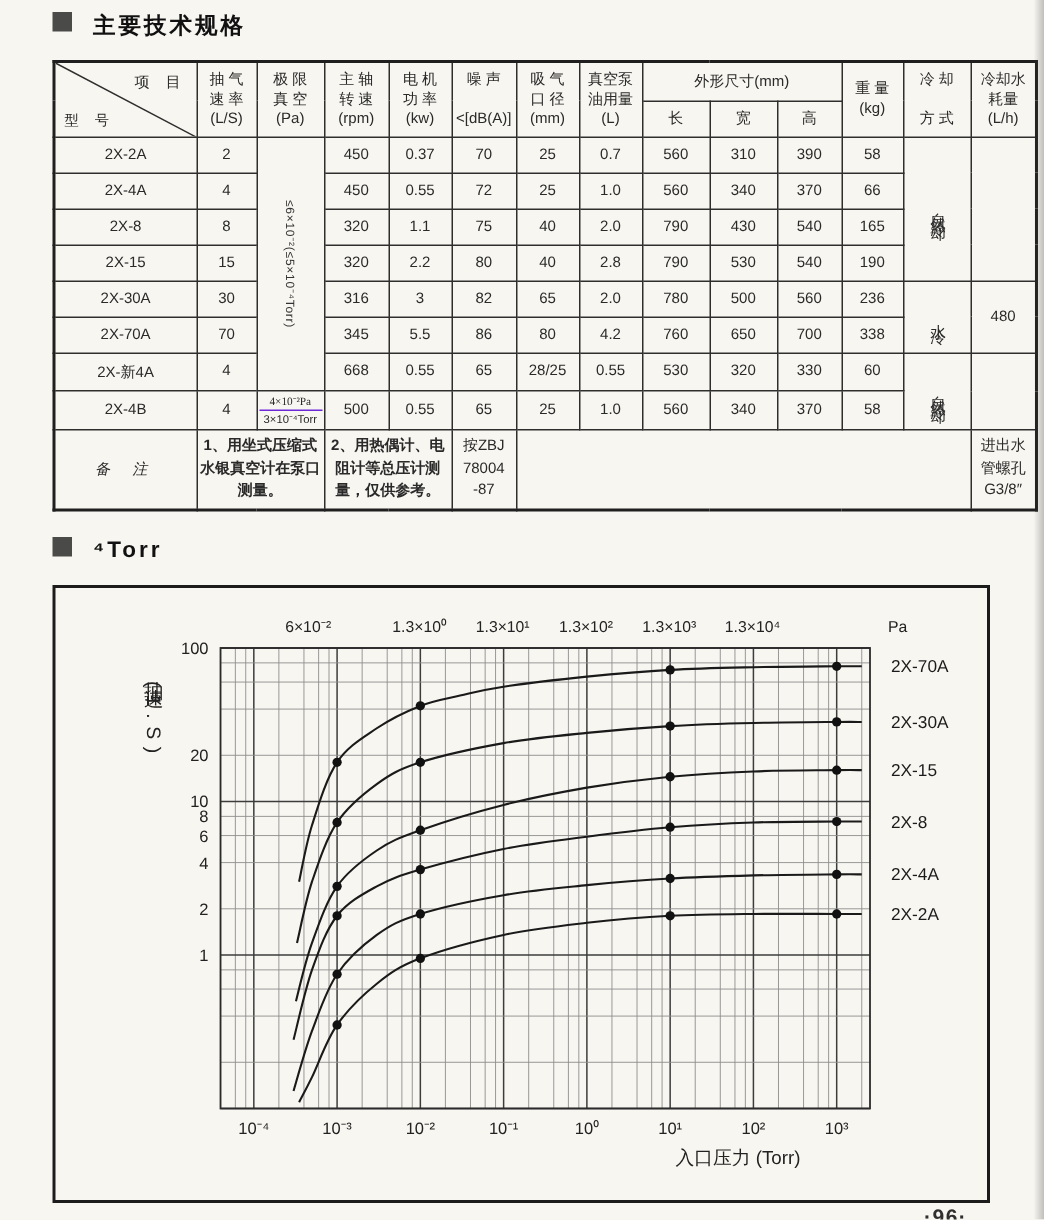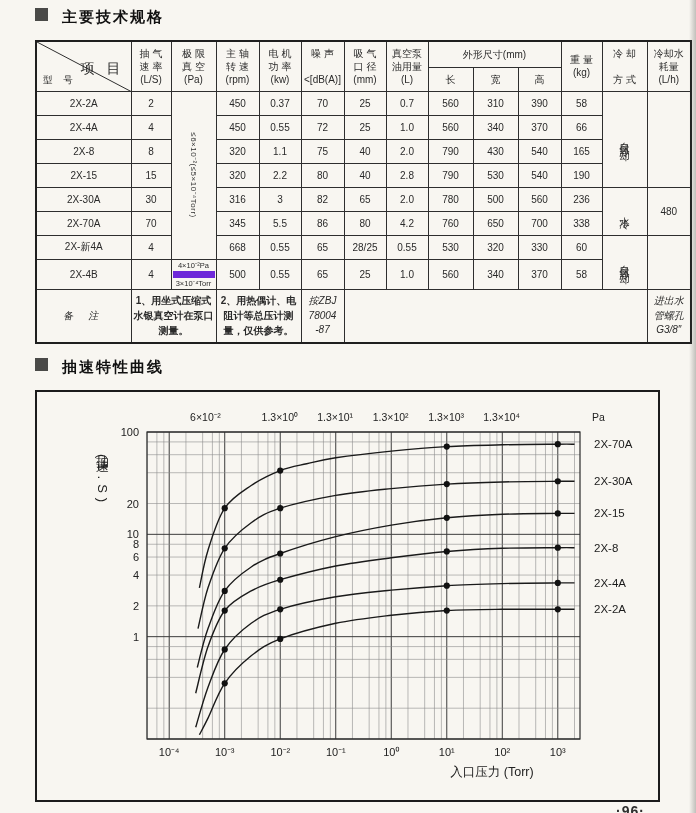--- a/index.html
+++ b/index.html
@@ -20,34 +20,34 @@
   
   #spec-table{position:absolute;left:35px;top:40px;border-collapse:collapse;
     table-layout:fixed;width:655px;border:2px solid #1f1f1f;}
   #spec-table td{border:1px solid #2e2e2e;text-align:center;vertical-align:middle;
     font-size:10px;color:#2a2a2a;padding:0 1px;overflow:hidden;}
   #spec-table tr.data-row{height:24px;}
   td.hdr{font-size:9.5px;line-height:1.3;white-space:pre-line;}
   tr.h1{height:26px;} tr.h2{height:24px;}
   td.corner{position:relative;padding:0;}
   td.corner svg{position:absolute;left:0;top:0;}
-  .corner-top{position:absolute;top:18px;right:6px;font-size:14px;letter-spacing:4px;}
+  .corner-top{position:absolute;top:6px;right:6px;font-size:10px;letter-spacing:4px;}
   .corner-bot{position:absolute;bottom:4px;left:6px;font-size:9.5px;letter-spacing:4px;}
   td.vac-merged{position:relative;padding:0;}
   .vac-rot{position:absolute;left:50%;top:50%;transform:translate(-50%,-50%) rotate(90deg);
     white-space:nowrap;font-size:8px;letter-spacing:.5px;color:#333;}
   td.vac-split{padding:0;}
   .vac-split-top,.vac-split-bot{font-size:7.5px;height:11px;line-height:11px;white-space:nowrap;}
-  .vac-split-top{border-bottom:7px solid #6d28d9;}
+  .vac-split-top{border-bottom:1px solid #6d28d9;font-family:Liberation Serif, serif;}
   td.cooling-cell div{writing-mode:vertical-lr;text-orientation:upright;
     margin:0 auto;font-size:10.5px;letter-spacing:3px;line-height:1.6;}
   td.cooling-cell div.two-col{height:50px;}
   td.note-cell{font-size:8.5px;text-align:left;line-height:1.5;padding:3px 4px;vertical-align:middle;font-weight:bold;}
   td.note-label{font-size:10px;letter-spacing:6px;text-align:center;font-style:italic;}
-  td.note-pre{white-space:pre-line;font-size:8.5px;text-align:left;padding:2px 4px;line-height:1.45;font-style:italic;}
+  td.note-pre{white-space:pre-line;font-size:8.5px;text-align:left;padding:2px 4px;line-height:1.45;}
   tr.notes-row{height:54px;}
 
   
   #figure-box{position:absolute;left:35px;top:390px;width:621px;height:408px;
     border:2px solid #1c1c1c;}
   #chart-svg{position:absolute;left:0;top:0;}
   #y-axis-title{position:absolute;left:56px;top:52px;writing-mode:vertical-rl;
     font-size:13px;letter-spacing:5px;color:#222;}
   #page-number{position:absolute;left:616px;top:803px;font-size:14px;font-weight:bold;
     color:#2f2f2f;letter-spacing:1px;}
@@ -256,21 +256,21 @@
         <td colspan="7"></td>
         <td class="note-pre">进出水
 管螺孔
 G3/8″</td>
       </tr>
     </tbody>
 </table>
 
 <div class="section-title" id="title2">
   <span class="bullet"></span>
-  <span class="txt">抽速特性曲线</span>
+  <span class="txt">⁴Torr</span>
 </div>
 
 <div id="figure-box">
   <svg id="chart-svg" width="621" height="408">
       <g>
         <line x1="110.12084481207333" y1="40" x2="110.12084481207333" y2="347" stroke="#8d8d8d" stroke-width="0.6"></line>
         <line x1="119.8959961258175" y1="40" x2="119.8959961258175" y2="347" stroke="#8d8d8d" stroke-width="0.6"></line>
         <line x1="126.83157635758799" y1="40" x2="126.83157635758799" y2="347" stroke="#8d8d8d" stroke-width="0.6"></line>
         <line x1="132.21123032820967" y1="40" x2="132.21123032820967" y2="347" stroke="#3c3c3c" stroke-width="1"></line>
         <line x1="148.92196187372434" y1="40" x2="148.92196187372434" y2="347" stroke="#8d8d8d" stroke-width="0.6"></line>

